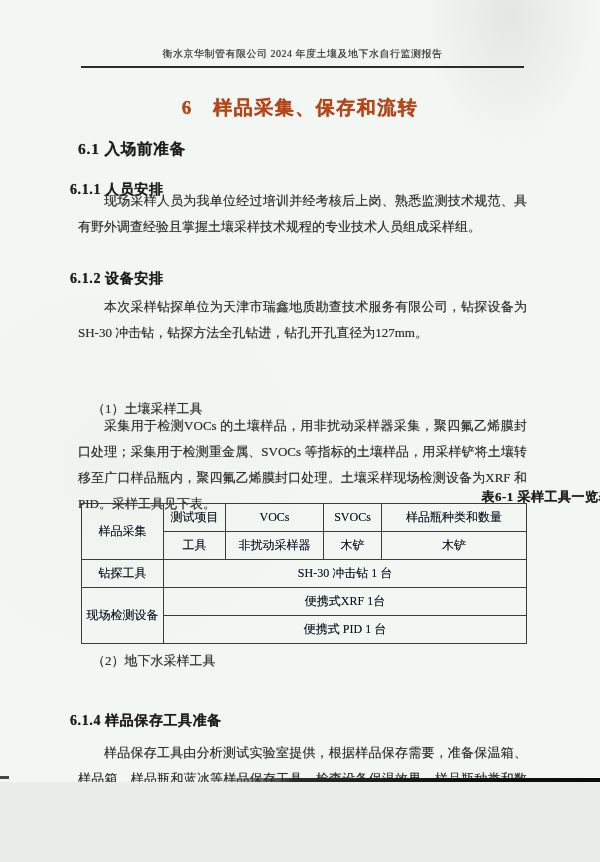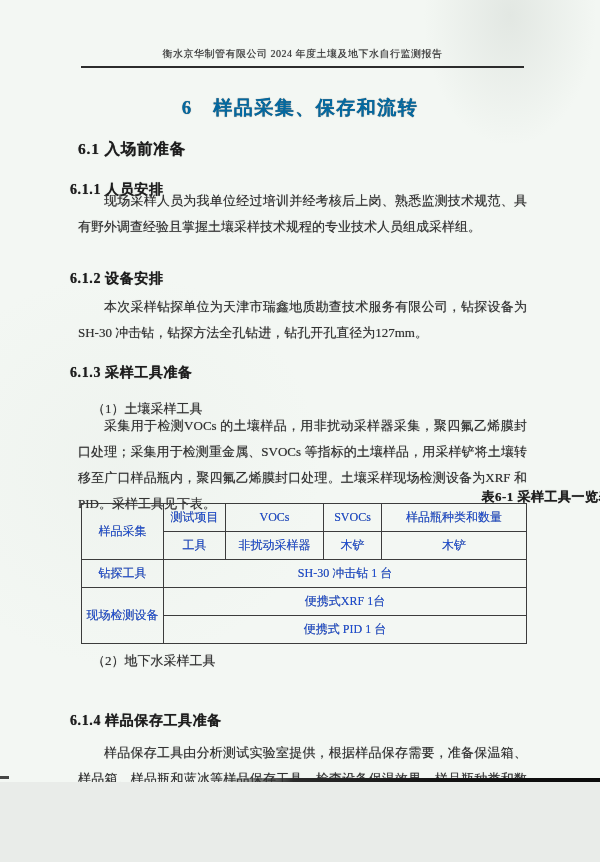--- a/index.html
+++ b/index.html
@@ -33,21 +33,21 @@
     color:#3a3a3a;
     border-bottom:2px solid #2c2c2c;
     padding-bottom:5px;
     text-shadow:0 0 0.7px rgba(70,70,70,0.75);
   }
 
   .chapter-title{
     position:absolute; top:95px; left:0; width:600px;
     text-align:center;
     font-size:19px; font-weight:bold; letter-spacing:1.5px;
-    color:#0369a1;
+    color:#c2410c;
     text-shadow:0 0 0.8px rgba(30,30,30,0.8);
   }
 
   .h2{
     position:absolute; left:78px;
     font-size:15.5px; font-weight:bold; color:#1d1d1d;
     letter-spacing:0.8px;
     text-shadow:0 0 0.7px rgba(30,30,30,0.8);
     text-align:right;
   }
@@ -81,21 +81,21 @@
   table.tools{
     position:absolute; top:503px; left:81px;
     border-collapse:collapse;
     table-layout:fixed;
     width:445px;
   }
   table.tools td{
     border:1px solid #3c3c3c;
     height:28px;
     text-align:center; vertical-align:middle;
-    font-size:12px; color:#1d4ed8;
+    font-size:12px; color:#0f172a;
     text-shadow:0 0 0.6px rgba(70,70,70,0.7);
     padding:0 2px;
     overflow:hidden; white-space:nowrap;
   }
 
   .page-number{
     position:absolute; top:806px; left:0; width:600px;
     text-align:center;
     font-size:9.5px; color:#5a5a5a;margin-left:20px;
   }
@@ -119,21 +119,20 @@
   <div class="chapter-title">6　样品采集、保存和流转</div>
 
   <div class="h2" style="top:139px">6.1  入场前准备</div>
 
   <div class="h3" style="top:181px">6.1.1  人员安排</div>
   <div class="para" style="top:188px">现场采样人员为我单位经过培训并经考核后上岗、熟悉监测技术规范、具有野外调查经验且掌握土壤采样技术规程的专业技术人员组成采样组。</div>
 
   <div class="h3" style="top:270px">6.1.2  设备安排</div>
   <div class="para" style="top:294px">本次采样钻探单位为天津市瑞鑫地质勘查技术服务有限公司，钻探设备为SH-30 冲击钻，钻探方法全孔钻进，钻孔开孔直径为127mm。</div>
 
-  <div class="h3" style="top:364px">6.1.3  采样工具准备</div>
   <div class="list-line" style="top:400px">（1）土壤采样工具</div>
   <div class="para" style="top:413px">采集用于检测VOCs 的土壤样品，用非扰动采样器采集，聚四氟乙烯膜封口处理；采集用于检测重金属、SVOCs 等指标的土壤样品，用采样铲将土壤转移至广口样品瓶内，聚四氟乙烯膜封口处理。土壤采样现场检测设备为XRF 和PID。采样工具见下表。</div>
 
   <div class="tbl-caption">表6-1  采样工具一览表</div>
 
   <table class="tools">
     <colgroup>
       <col style="width:82px">
         <col style="width:62px">
         <col style="width:98px">

